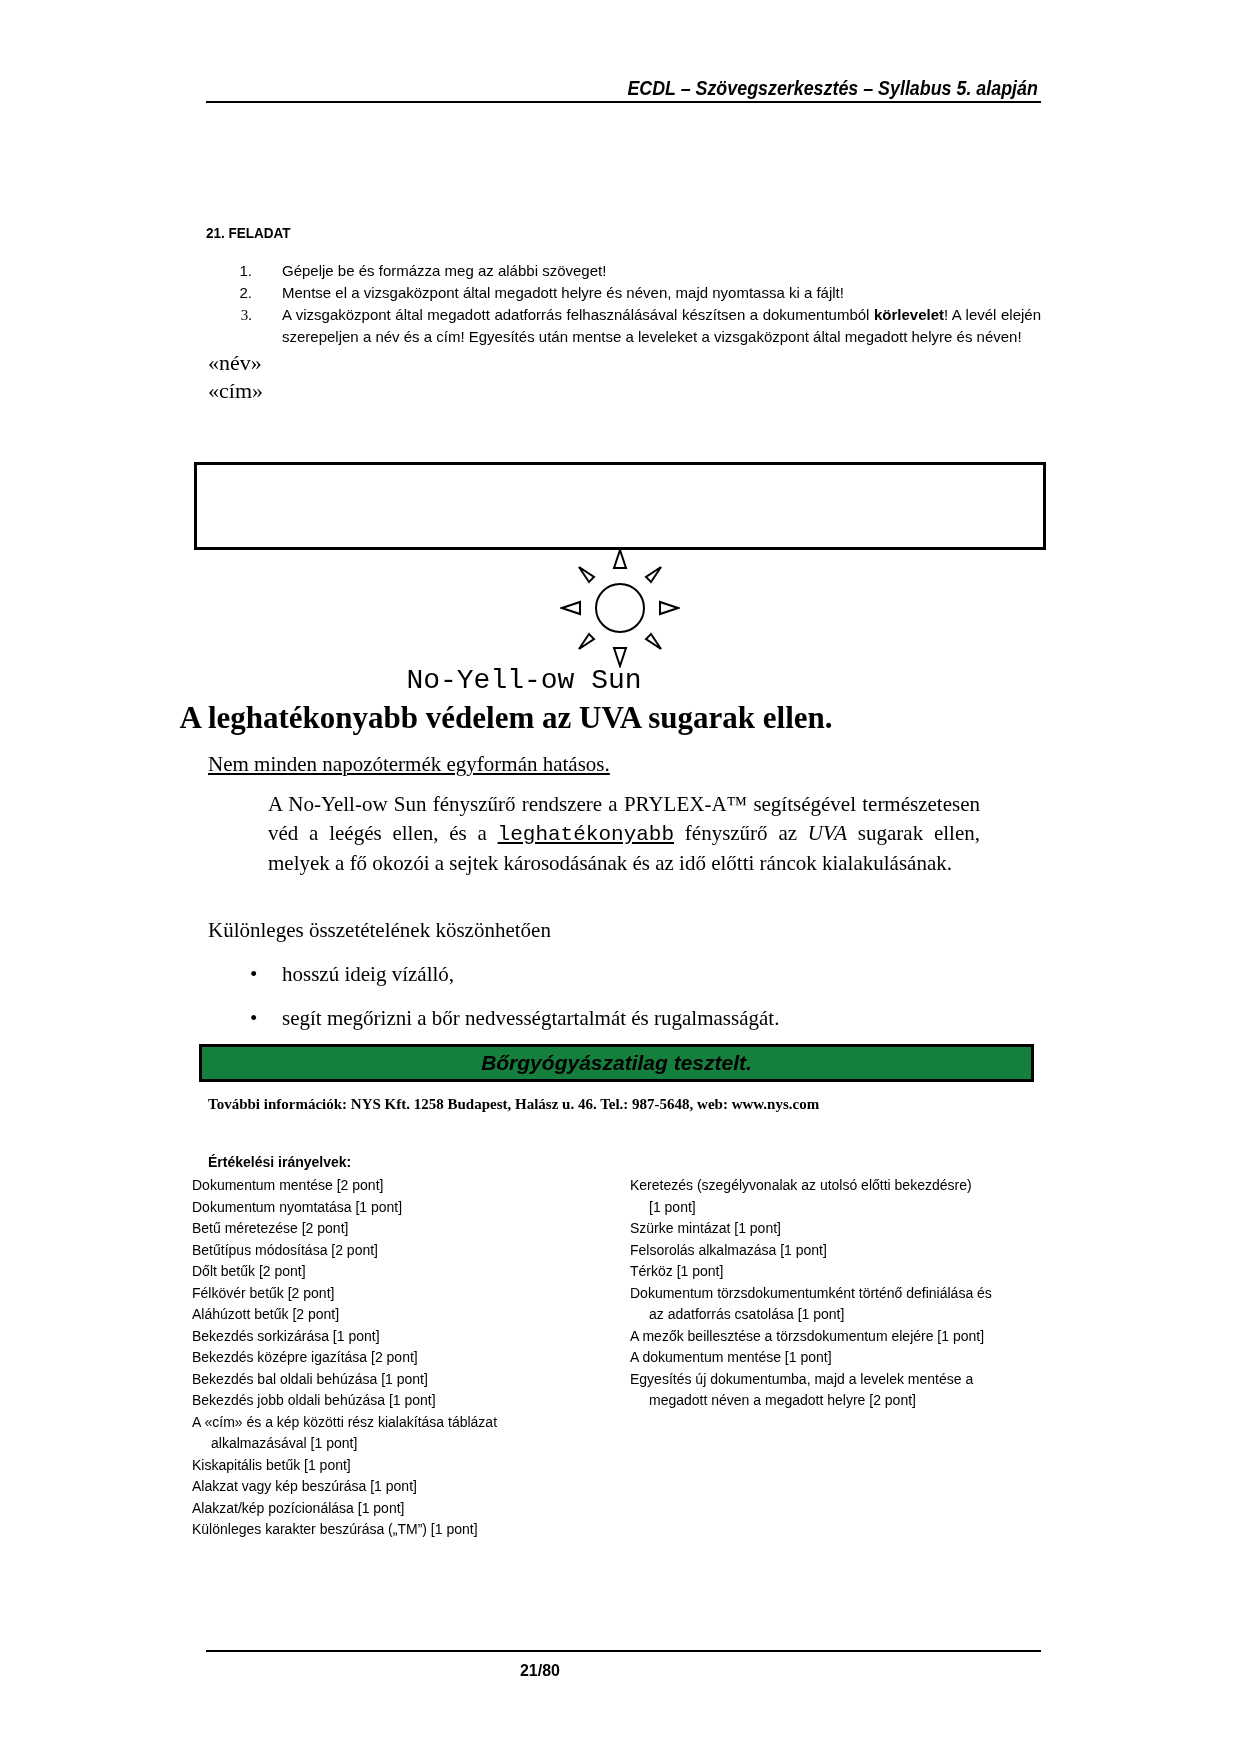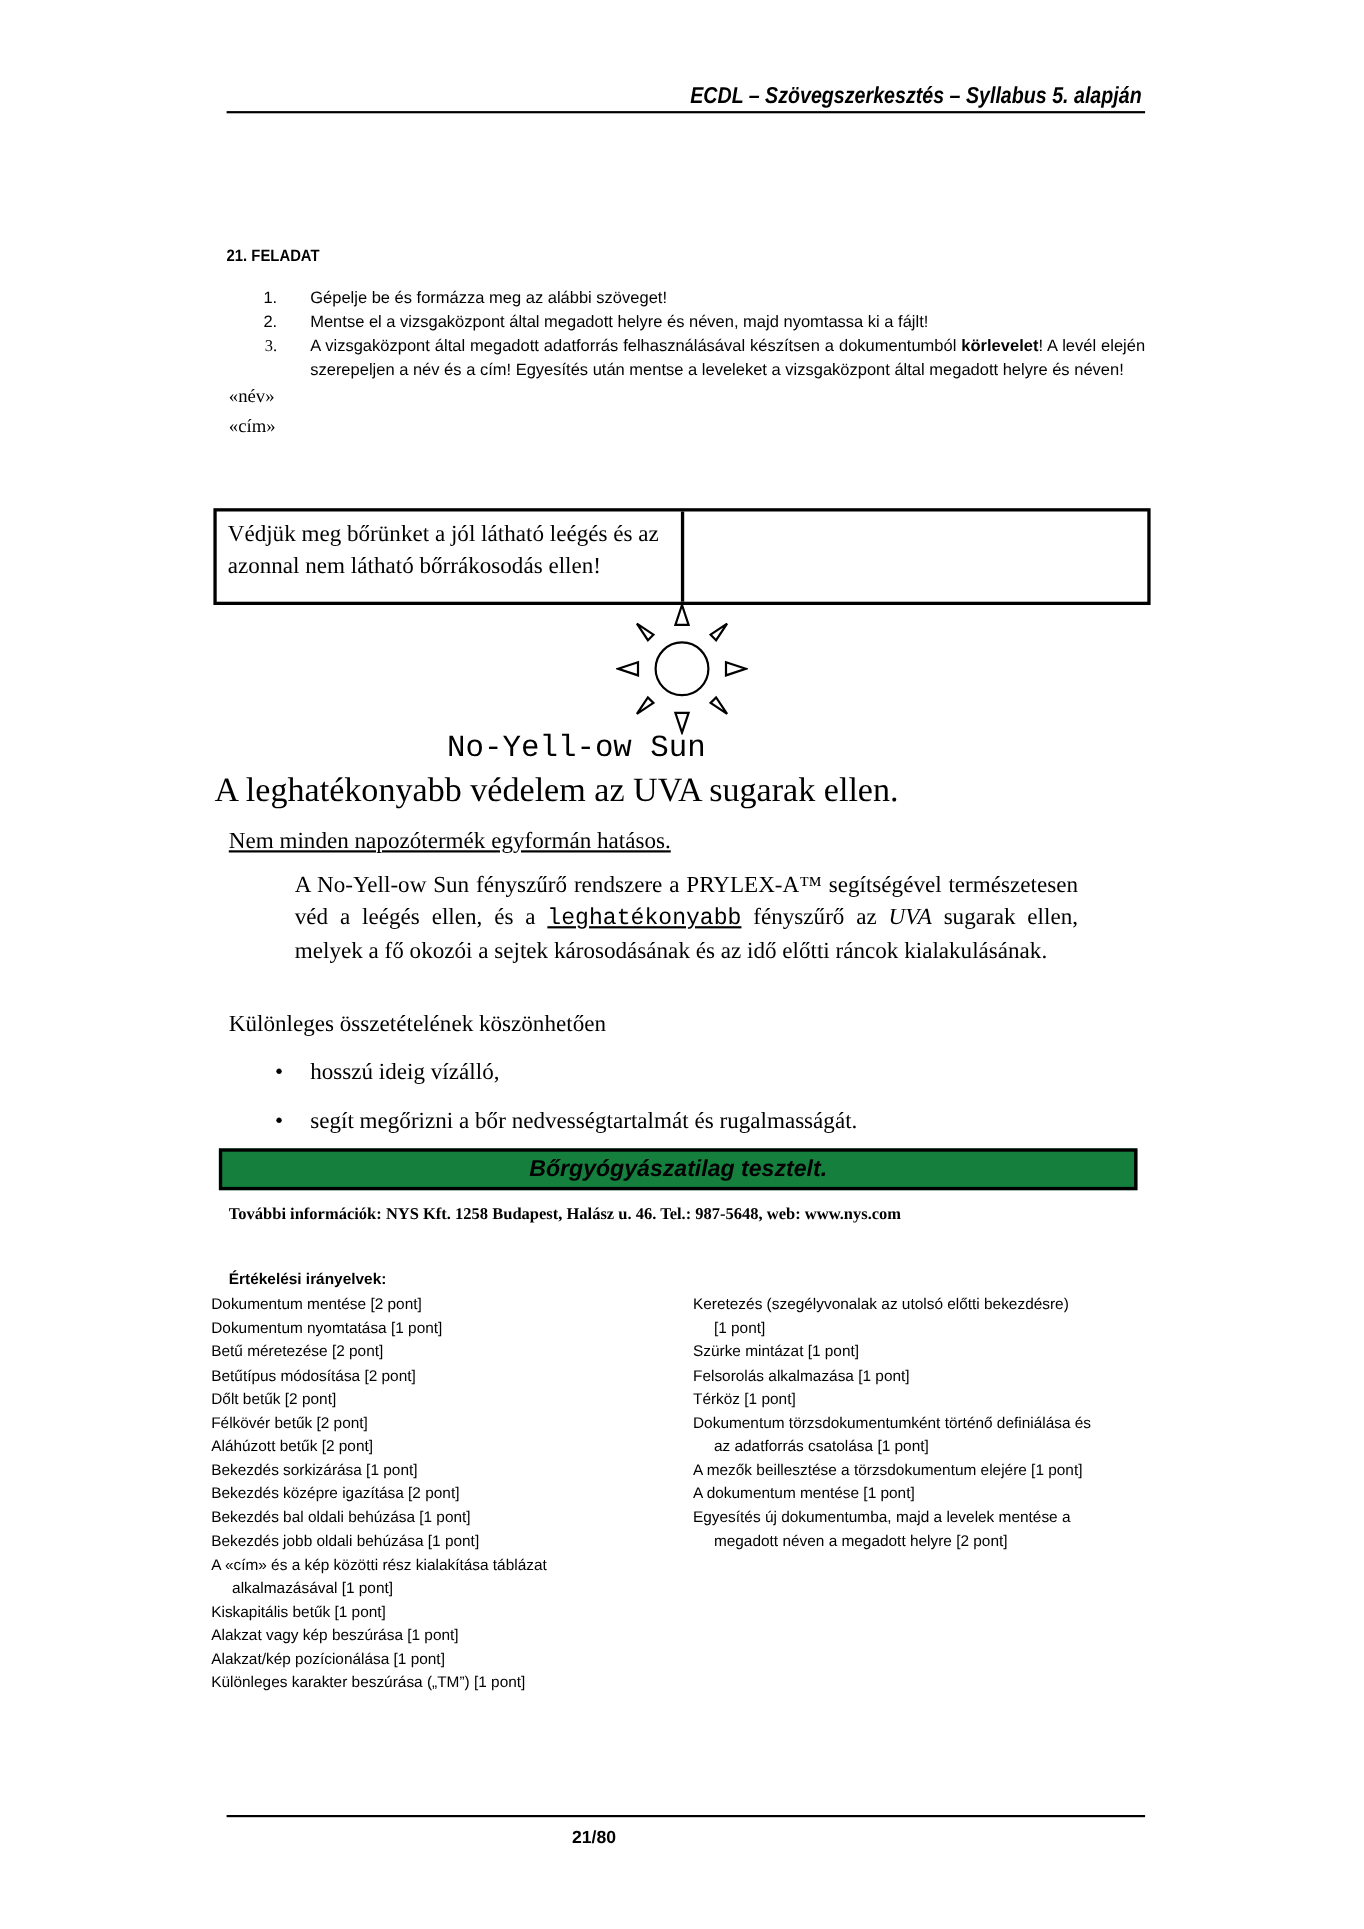--- a/index.html
+++ b/index.html
@@ -10,28 +10,28 @@
   .mono{font-family:"Liberation Mono",monospace;}
   .narrow{transform-origin:left top;}
   #header-title{right:202px;top:76px;font-size:21px;font-weight:bold;font-style:italic;transform:scaleX(0.85);transform-origin:right top;white-space:nowrap;}
   #header-rule{left:206px;top:101px;width:835px;height:2px;background:#000;}
   #task-title{left:206px;top:224px;font-size:15px;font-weight:bold;transform:scaleX(0.9);}
   .task-list{left:206px;top:260px;width:835px;font-size:15px;line-height:22px;}
   .task-item{display:flex;margin-bottom:0;}
   .task-num{width:44px;text-align:right;padding-right:30px;box-sizing:border-box;flex:0 0 76px;}
   .task-text{flex:1;text-align:justify;}
   .task-text b{font-weight:bold;}
-  .field{left:208px;font-size:17px;}
+  .field{left:208px;font-size:22px;}
   #table{left:194px;top:462px;width:852px;height:88px;border:3px solid #000;box-sizing:border-box;display:flex;}
   #table .cell{box-sizing:border-box;padding:6px 10px;font-size:21px;line-height:29px;}
   #cell-left{width:425px;border-right:3px solid #000;}
   #cell-right{flex:1;font-variant:small-caps;font-size:20px;}
   #sun{left:560px;top:548px;width:120px;height:120px;}
   #brand{left:0;width:1048px;top:665px;text-align:center;font-size:28px;}
-  #headline{left:0;width:1012px;top:700px;text-align:center;font-size:31px;font-weight:normal;}
+  #headline{left:0;width:1012px;top:700px;text-align:center;font-size:31px;font-weight:bold;}
   #subhead{left:208px;top:752px;font-size:21px;text-decoration:underline;}
   #body-para{left:268px;top:790px;width:712px;font-size:21px;line-height:29px;text-align:justify;}
   #body-para u{text-decoration:underline;font-family:Liberation Mono, monospace;}
   #features-intro{left:208px;top:918px;font-size:21px;}
   .bullet{left:250px;font-size:21px;display:flex;}
   .bullet .dot{width:32px;}
   #banner{left:199px;top:1044px;width:835px;height:38px;border:3px solid #000;box-sizing:border-box;background:#15803d;text-align:center;font-size:21px;font-weight:bold;font-style:italic;line-height:32px;}
   #contact{left:208px;top:1096px;font-size:15px;font-weight:bold;}
   #eval-title{left:208px;top:1154px;font-size:14px;font-weight:bold;}
   .eval-col{font-size:14px;line-height:21.5px;}
@@ -59,21 +59,20 @@
   <div class="task-item">
     <span class="task-num" style="font-family:'Liberation Serif',serif;">3.</span>
     <span class="task-text"><span>A vizsgaközpont által megadott adatforrás felhasználásával készítsen a dokumentumból </span><b>körlevelet</b><span>! A levél elején szerepeljen a név és a cím! Egyesítés után mentse a leveleket a vizsgaközpont által megadott helyre és néven!</span></span>
   </div>
 </div>
 
 <div class="abs field serif" style="top:350px;">«név»</div>
 <div class="abs field serif" style="top:378px;">«cím»</div>
 
 <div id="table" class="abs serif">
-  <div id="cell-left" class="cell">Védjük meg bőrünket a jól látható leégés és az azonnal nem látható bőrrákosodás ellen!</div>
 </div>
 
 <div id="sun" class="abs">
   <svg width="120" height="120" viewBox="0 0 120 120">
     <g fill="none" stroke="#000" stroke-width="2">
       <circle cx="60" cy="60" r="24"></circle>
 
       <polygon points="60,2 54,20 66,20"></polygon>
 
       <polygon points="60,118 54,100 66,100"></polygon>

